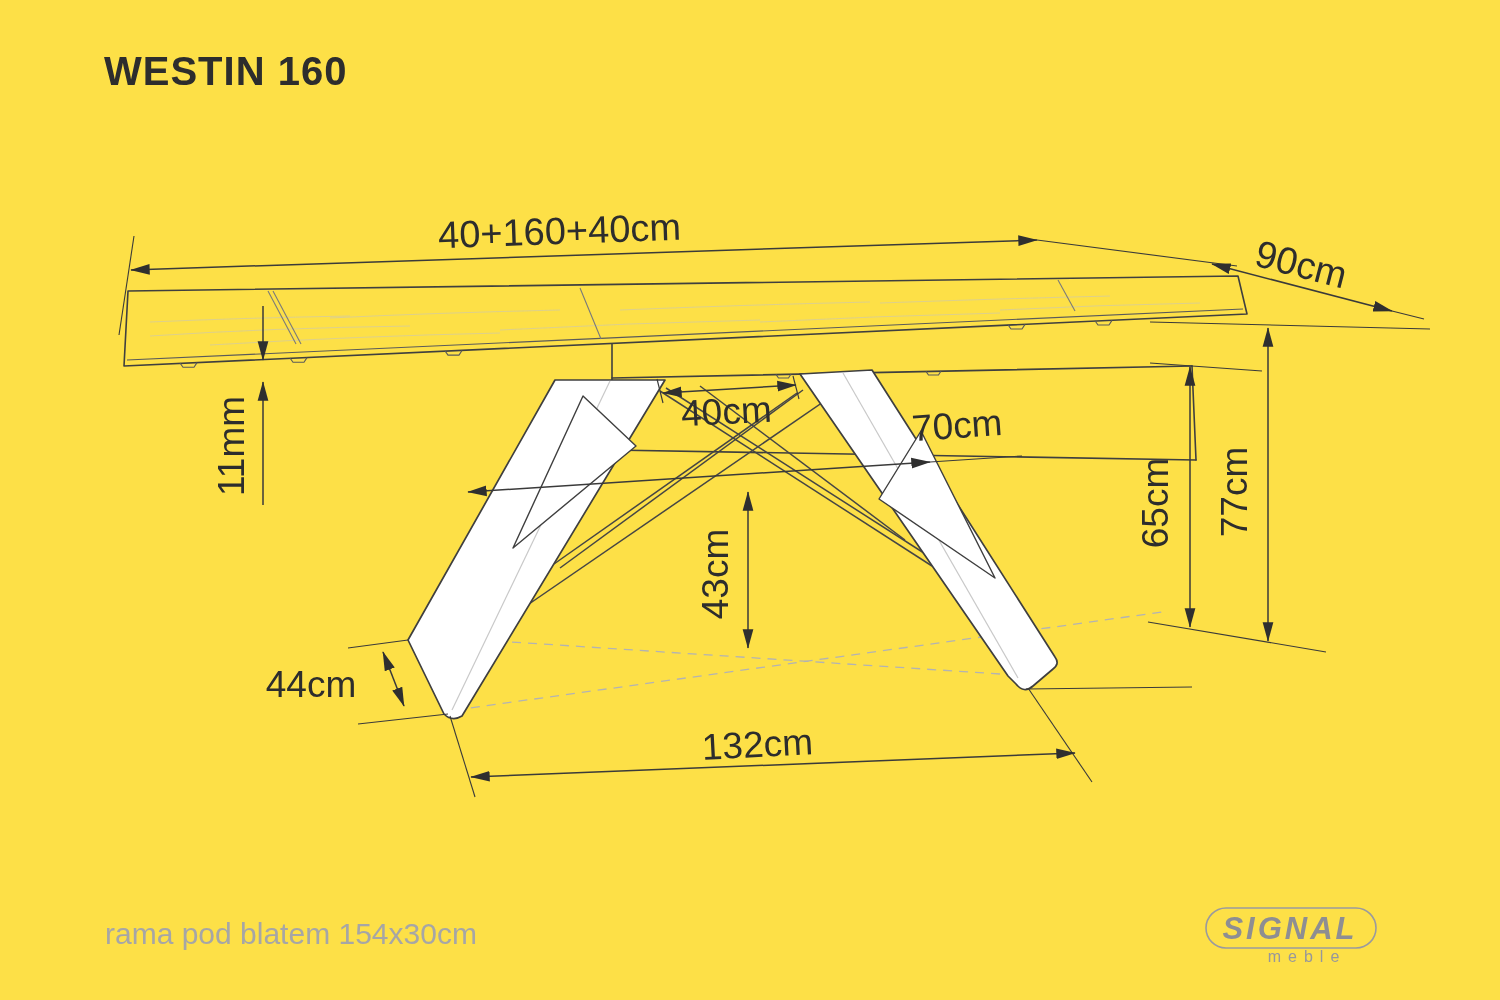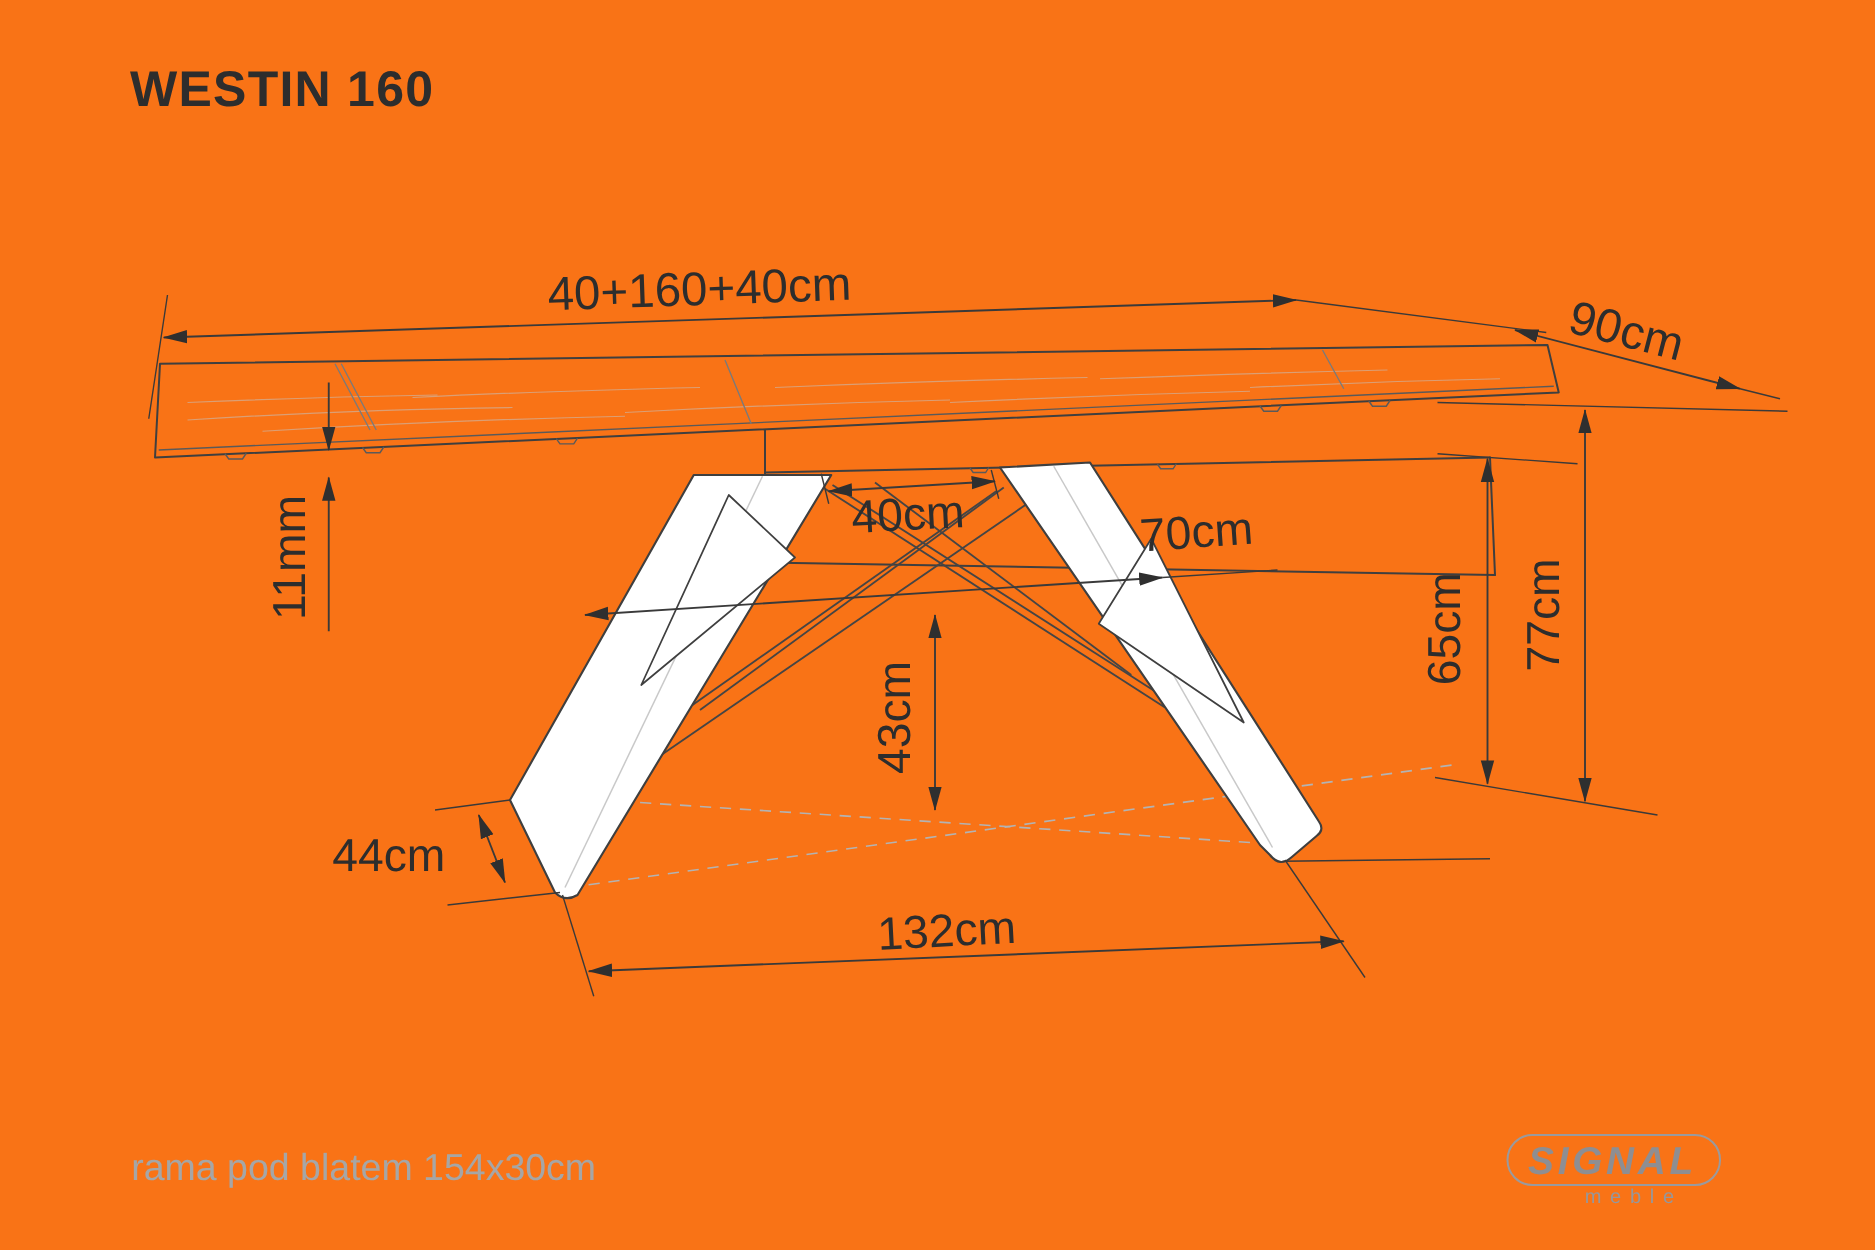--- a/index.html
+++ b/index.html
@@ -1,17 +1,17 @@
 <!DOCTYPE html>
 <html><head>
 <meta charset="utf-8">
 <style>
   html,body{margin:0;padding:0;background:#ffffff;}
   body{width:1500px;height:1000px;font-family:"Liberation Sans",sans-serif;}
-  #stage{position:relative;width:1500px;height:1000px;background:#f97316;overflow:hidden;}
+  #stage{position:relative;width:1500px;height:1000px;background:#fde047;overflow:hidden;}
   svg text{fill:#2d2d2d;}
   .dim-label{font-size:37px;}
   .dim-label-lg{font-size:38px;}
   .title-label{font-size:40px;font-weight:600;letter-spacing:1px;}
   .footer-label{font-size:30px;fill:#a6a6a6;}
   .logo-brand{font-size:31px;font-weight:700;font-style:italic;letter-spacing:3px;fill:#8e8e92;}
   .logo-sub{font-size:16px;letter-spacing:7px;fill:#97979b;}
   .outline{stroke:#3f3f3f;stroke-width:1.6;fill:none;stroke-linecap:round;stroke-linejoin:round;}
   .thin{stroke:#5a5a5a;stroke-width:1.1;fill:none;}
   .seam{stroke:#7a7a7a;stroke-width:1.1;fill:none;}

